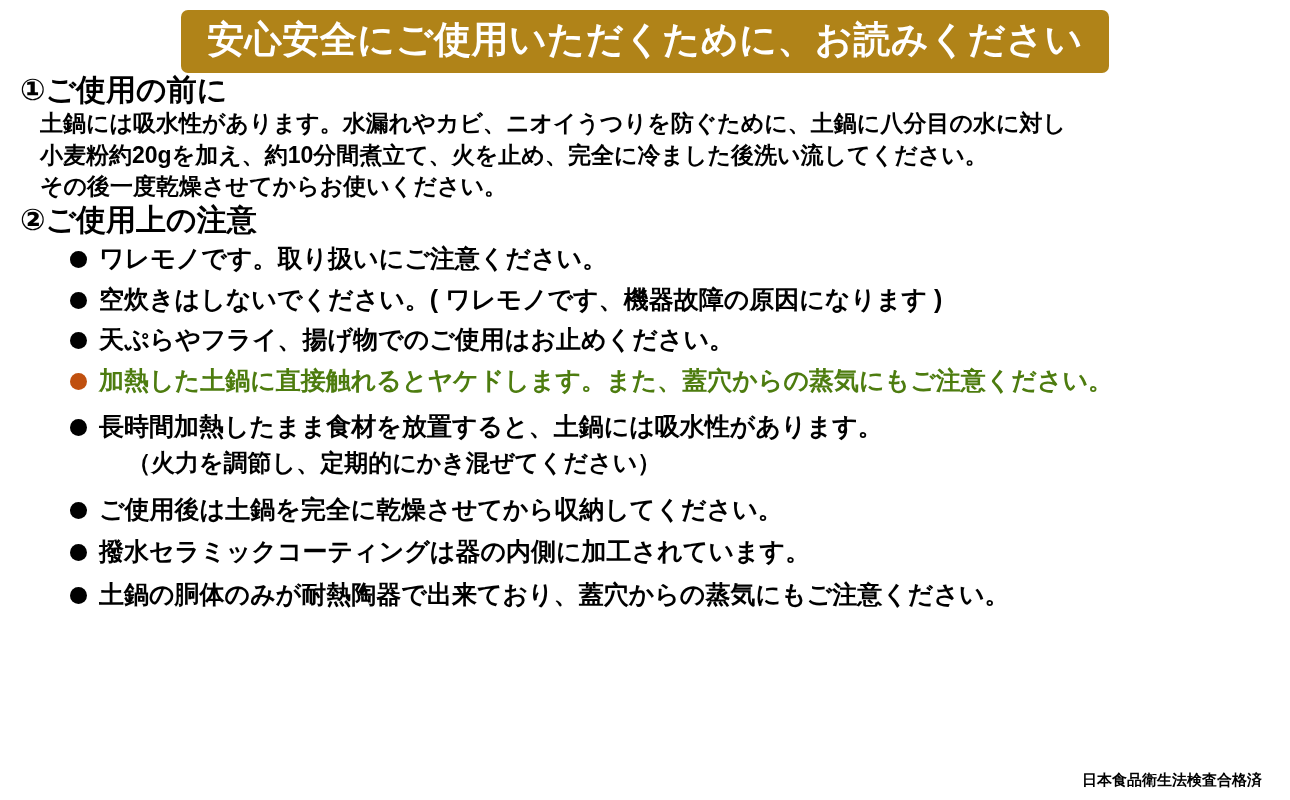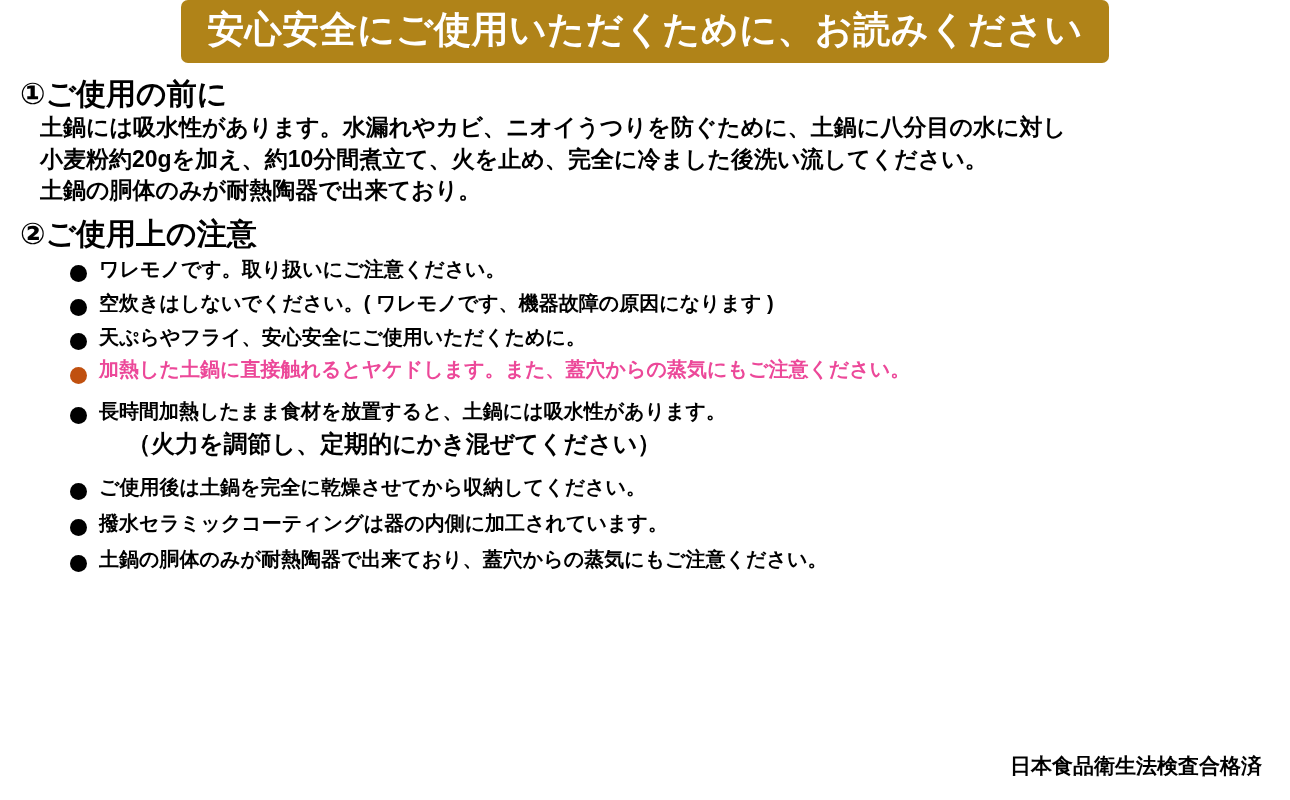--- a/index.html
+++ b/index.html
@@ -19,45 +19,44 @@
     width: 1290px;
     height: 800px;
     box-sizing: border-box;
     padding: 0 18px;
   }
 
   
   .title-wrap {
     display: flex;
     justify-content: center;
-    padding-top: 0;
+    padding-top: 10px;
   }
   .title-banner {
     background: #b08318;
     color: #ffffff;
     font-weight: bold;
     font-size: 37px;
     letter-spacing: 0.5px;
     line-height: 1.05;
     padding: 11px 26px 13px 26px;
     border-radius: 7px;
     white-space: nowrap;
   }
 
   
   .section-heading {
     font-size: 30px;
     font-weight: bold;
     line-height: 1.1;
-    margin-top: 14px;
     margin-bottom: 2px;
     padding-left: 2px;
   }
   #section2-heading {
-    margin-top: 10px;
+    margin-top: 0;
   }
 
   
   .para-line {
     font-size: 23px;
     font-weight: bold;
     line-height: 1.38;
     padding-left: 22px;
     white-space: nowrap;
   }
@@ -81,66 +80,65 @@
     margin-top: 9px;
     margin-right: 12px;
   }
   .bullet-dot.warn {
     background: #c0500f;
   }
   .bullet-text-col {
     flex: 1 1 auto;
   }
   .bullet-text {
-    font-size: 20px;
+    font-size: 25px;
     font-weight: bold;
     line-height: 1.3;
     white-space: nowrap;
   }
   .bullet-text.warn {
-    color: #ec4899;
-    font-family: Liberation Mono, monospace;
+    color: #4d7c0f;
   }
   .bullet-sub {
     font-size: 24px;
     font-weight: bold;
     line-height: 1.35;
     white-space: nowrap;
     margin-top: 4px;
     margin-left: 28px;
   }
 
   
   .bullet-row.tight { margin-bottom: 8px; }
   .bullet-row.loose { margin-bottom: 14px; }
 
   
   .footer {
     position: absolute;
     right: 28px;
-    bottom: 20px;
-    font-size: 21px;
+    bottom: 10px;
+    font-size: 15px;
     font-weight: bold;
     white-space: nowrap;
   }
 </style>
 </head>
 <body>
 
 <div class="page">
 
   <div class="title-wrap">
     <div class="title-banner">安心安全にご使用いただくために、お読みください</div>
   </div>
 
   <div>
     <div class="section-heading">①ご使用の前に</div>
     <div class="para-line">土鍋には吸水性があります。水漏れやカビ、ニオイうつりを防ぐために、土鍋に八分目の水に対し</div>
     <div class="para-line">小麦粉約20gを加え、約10分間煮立て、火を止め、完全に冷ました後洗い流してください。</div>
-    <div class="para-line">土鍋の胴体のみが耐熱陶器で出来ており。</div>
+    <div class="para-line">その後一度乾燥させてからお使いください。</div>
   </div>
 
   <div>
     <div class="section-heading" id="section2-heading">②ご使用上の注意</div>
 
     <div class="bullets">
 
       <div class="bullet-row tight">
         <span class="bullet-dot"></span>
         <div class="bullet-text-col">
@@ -151,21 +149,21 @@
       <div class="bullet-row tight">
         <span class="bullet-dot"></span>
         <div class="bullet-text-col">
           <div class="bullet-text">空炊きはしないでください。( ワレモノです、機器故障の原因になります )</div>
         </div>
       </div>
 
       <div class="bullet-row tight">
         <span class="bullet-dot"></span>
         <div class="bullet-text-col">
-          <div class="bullet-text">天ぷらやフライ、安心安全にご使用いただくために。</div>
+          <div class="bullet-text">天ぷらやフライ、揚げ物でのご使用はお止めください。</div>
         </div>
       </div>
 
       <div class="bullet-row loose">
         <span class="bullet-dot warn"></span>
         <div class="bullet-text-col">
           <div class="bullet-text warn">加熱した土鍋に直接触れるとヤケドします。また、蓋穴からの蒸気にもご注意ください。</div>
         </div>
       </div>
 

